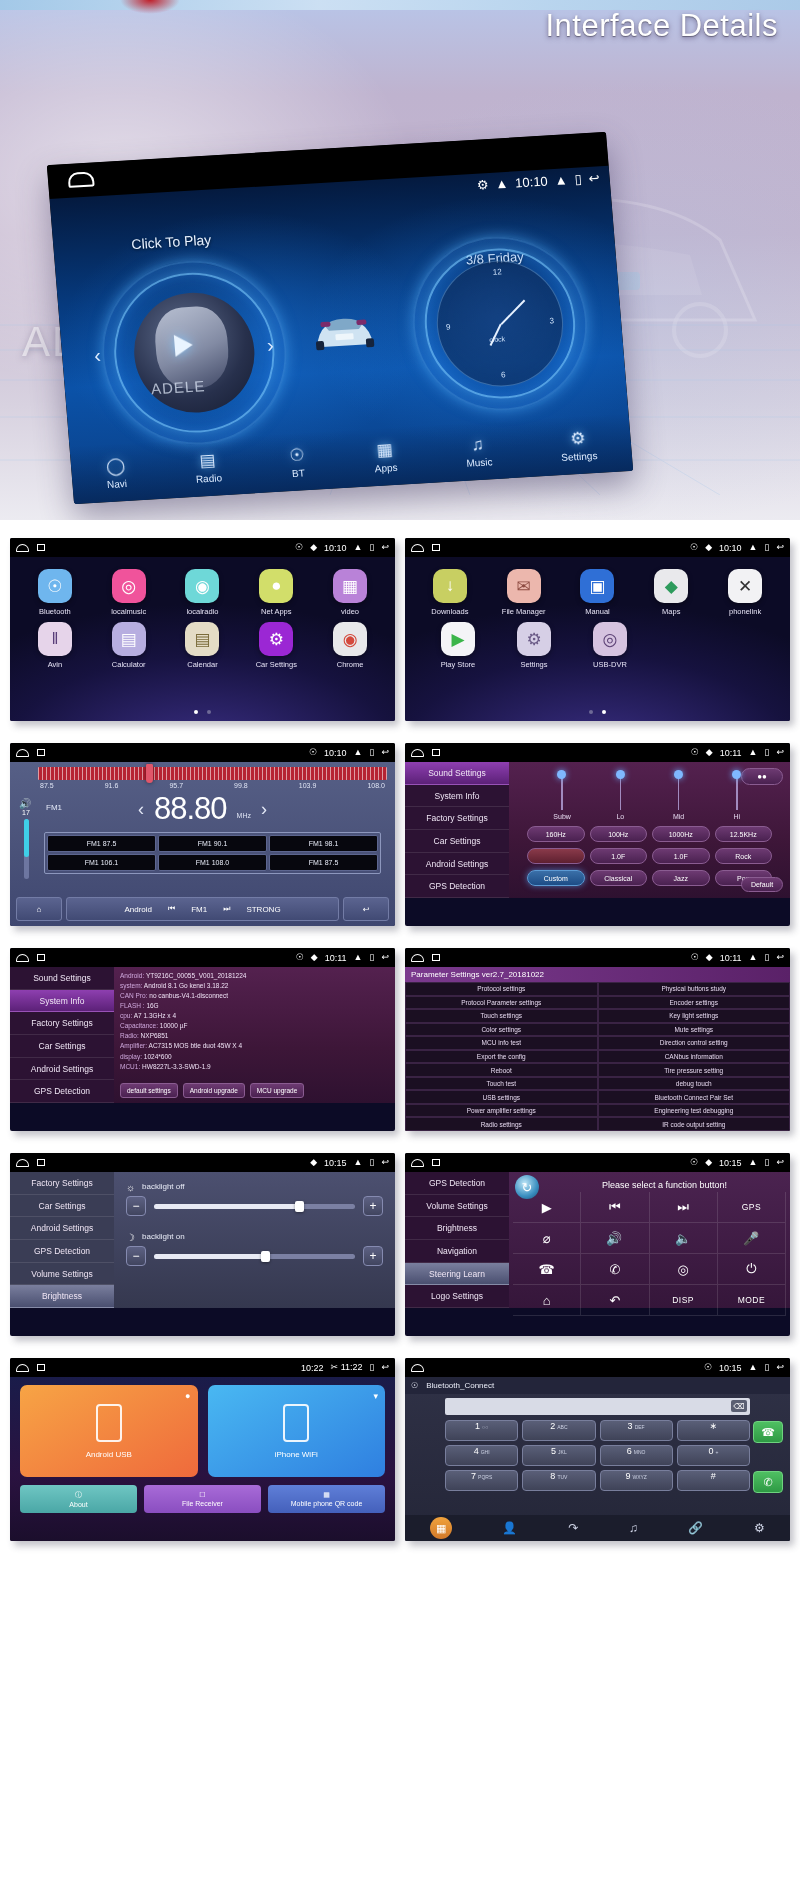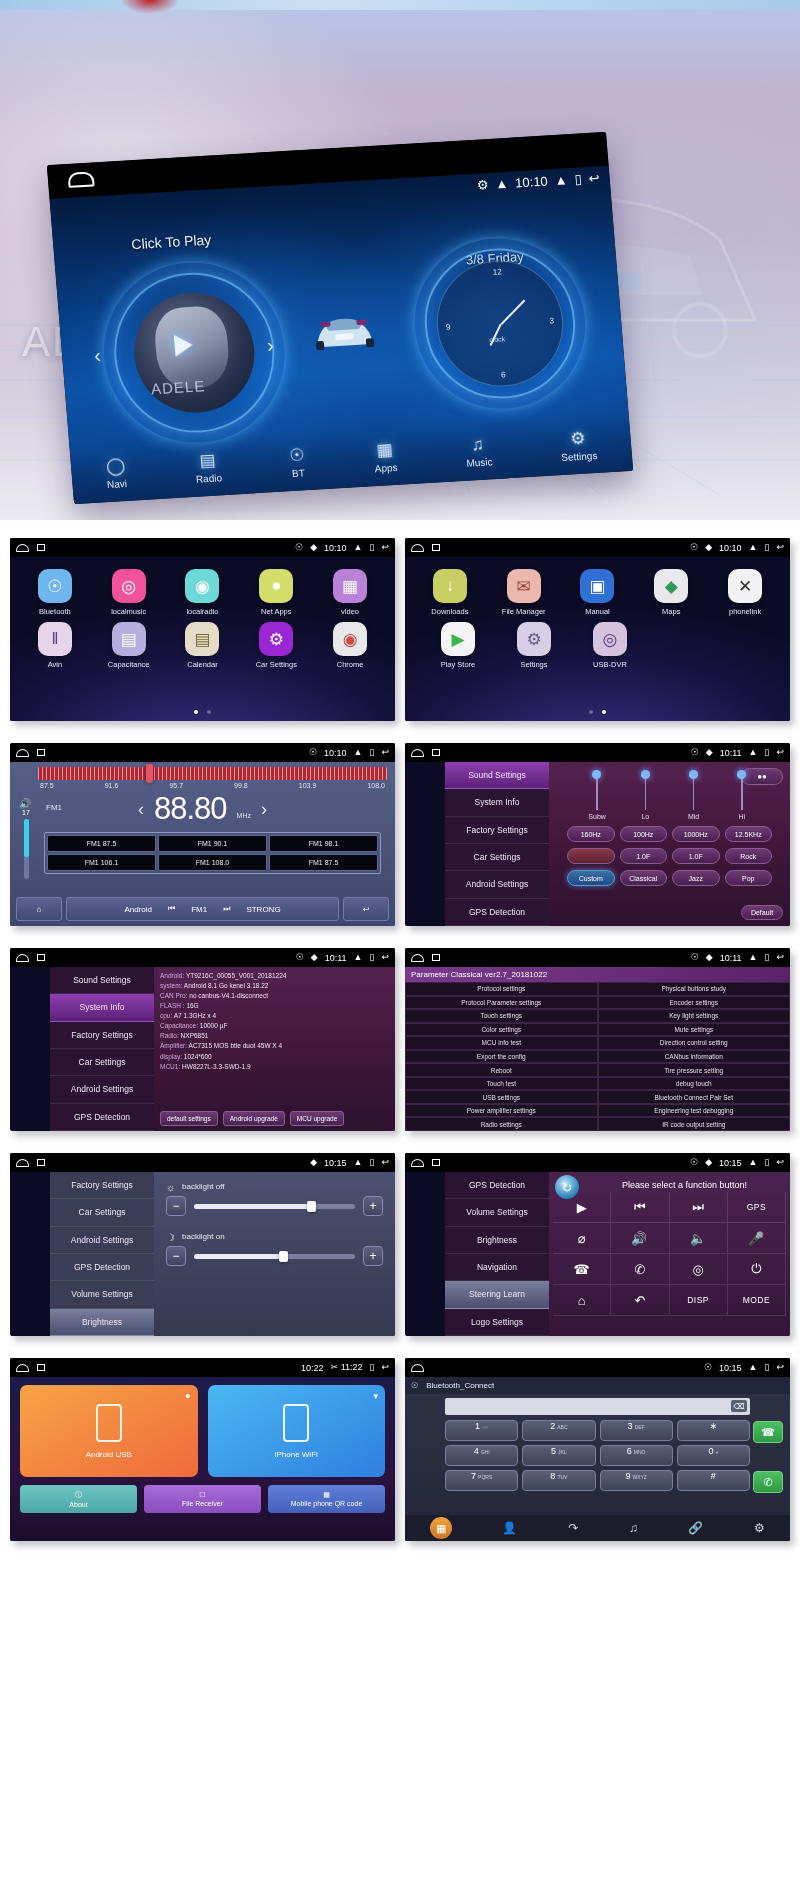--- a/index.html
+++ b/index.html
@@ -221,21 +221,21 @@
      gap: 2px; border: 1px solid #8d97bd; padding: 2px; border-radius: 2px; }
   .preset { background: #07070e; border: 1px solid #5d6punkt; border: 1px solid #5d6690;
      font-size: 7px; text-align: center; padding: 4px 0; color: #e9edf9; border-radius: 2px; }
   .rbtns { position: absolute; left: 6px; right: 6px; bottom: 5px; display: flex; gap: 4px; }
   .rbtn { background: linear-gradient(180deg,#5b6490,#414a74); border: 1px solid #737ca6;
      border-radius: 3px; height: 24px; display: flex; align-items: center;
      justify-content: center; font-size: 8px; color: #fff; }
   .rbtn.w1 { width: 46px; } .rbtn.wide { flex: 1; gap: 16px; } .rbtn.w2 { width: 46px; }
 
   
-  .setpanel { height: 164px; display: flex; padding-left: 40px; }
+  .setpanel { height: 136px; display: flex; }
   .sidebar { width: 104px; background: #2c1233; display: flex; flex-direction: column; }
   .side-item { flex: 1; display: flex; align-items: center; justify-content: center;
      font-size: 8.5px; color: #f0e6f5; border-bottom: 1px solid rgba(255,255,255,.10); }
   .side-item.active { background: linear-gradient(180deg,#8e3fb0,#5c2178); }
   .side-item.active2 { background: linear-gradient(180deg,#7a7f9e,#4a4f70); }
   .setcontent { flex: 1; background: linear-gradient(180deg,#54214f,#3d1638 60%,#2e1130);
      position: relative; padding: 6px; }
 
   
   .eq-sliders { display: flex; justify-content: space-around; padding: 6px 18px 0; }
@@ -374,20 +374,21 @@
       <line x1="400" y1="0" x2="80" y2="190"></line>
         <line x1="400" y1="0" x2="200" y2="190"></line>
       <line x1="400" y1="0" x2="330" y2="190"></line>
         <line x1="400" y1="0" x2="470" y2="190"></line>
       <line x1="400" y1="0" x2="600" y2="190"></line>
         <line x1="400" y1="0" x2="720" y2="190"></line>
     </g>
   </svg>
 
   <div class="hero-ad">AD</div>
+  <div class="hero-title">Interface Details</div>
 
   <div class="device">
     <div class="dev-sysbar">
       <div class="dev-home-glyph"></div>
     </div>
     <div class="dev-screen">
       <div class="dev-status">
         <span>⚙</span>
         <span>▲</span>
         <span>10:10</span>
@@ -501,21 +502,21 @@
           <div class="app-lb">video</div>
           </div>
       </div>
       <div class="app-row">
         <div class="app">
           <div class="app-ic" style="background:#e6d4ea;color:#5a3f7a">‖</div>
           <div class="app-lb">Avin</div>
           </div>
         <div class="app">
           <div class="app-ic" style="background:#b7aee0">▤</div>
-          <div class="app-lb">Capacitance</div>
+          <div class="app-lb">Calculator</div>
           </div>
         <div class="app">
           <div class="app-ic" style="background:#e4dcc6;color:#7a6b3a">▤</div>
           <div class="app-lb">Calendar</div>
           </div>
         <div class="app">
           <div class="app-ic" style="background:#9b27d4">⚙</div>
           <div class="app-lb">Car Settings</div>
           </div>
         <div class="app">
@@ -806,21 +807,21 @@
         </div>
       <div class="sb-right">
         <span class="icn">☉</span>
         <span class="icn">◆</span>
         <span>10:11</span>
         <span class="icn">▲</span>
         <span class="icn">▯</span>
         <span class="icn">↩</span>
       </div>
     </div>
-    <div class="ptitle">Parameter Classical ver2.7_20181022</div>
+    <div class="ptitle">Parameter Settings ver2.7_20181022</div>
     <div class="ptable">
       <div class="pcell">Protocol settings</div>
       <div class="pcell">Physical buttons study</div>
       <div class="pcell">Protocol Parameter settings</div>
       <div class="pcell">Encoder settings</div>
       <div class="pcell">Touch settings</div>
       <div class="pcell">Key light settings</div>
       <div class="pcell">Color settings</div>
       <div class="pcell">Mute settings</div>
       <div class="pcell">MCU info test</div>

